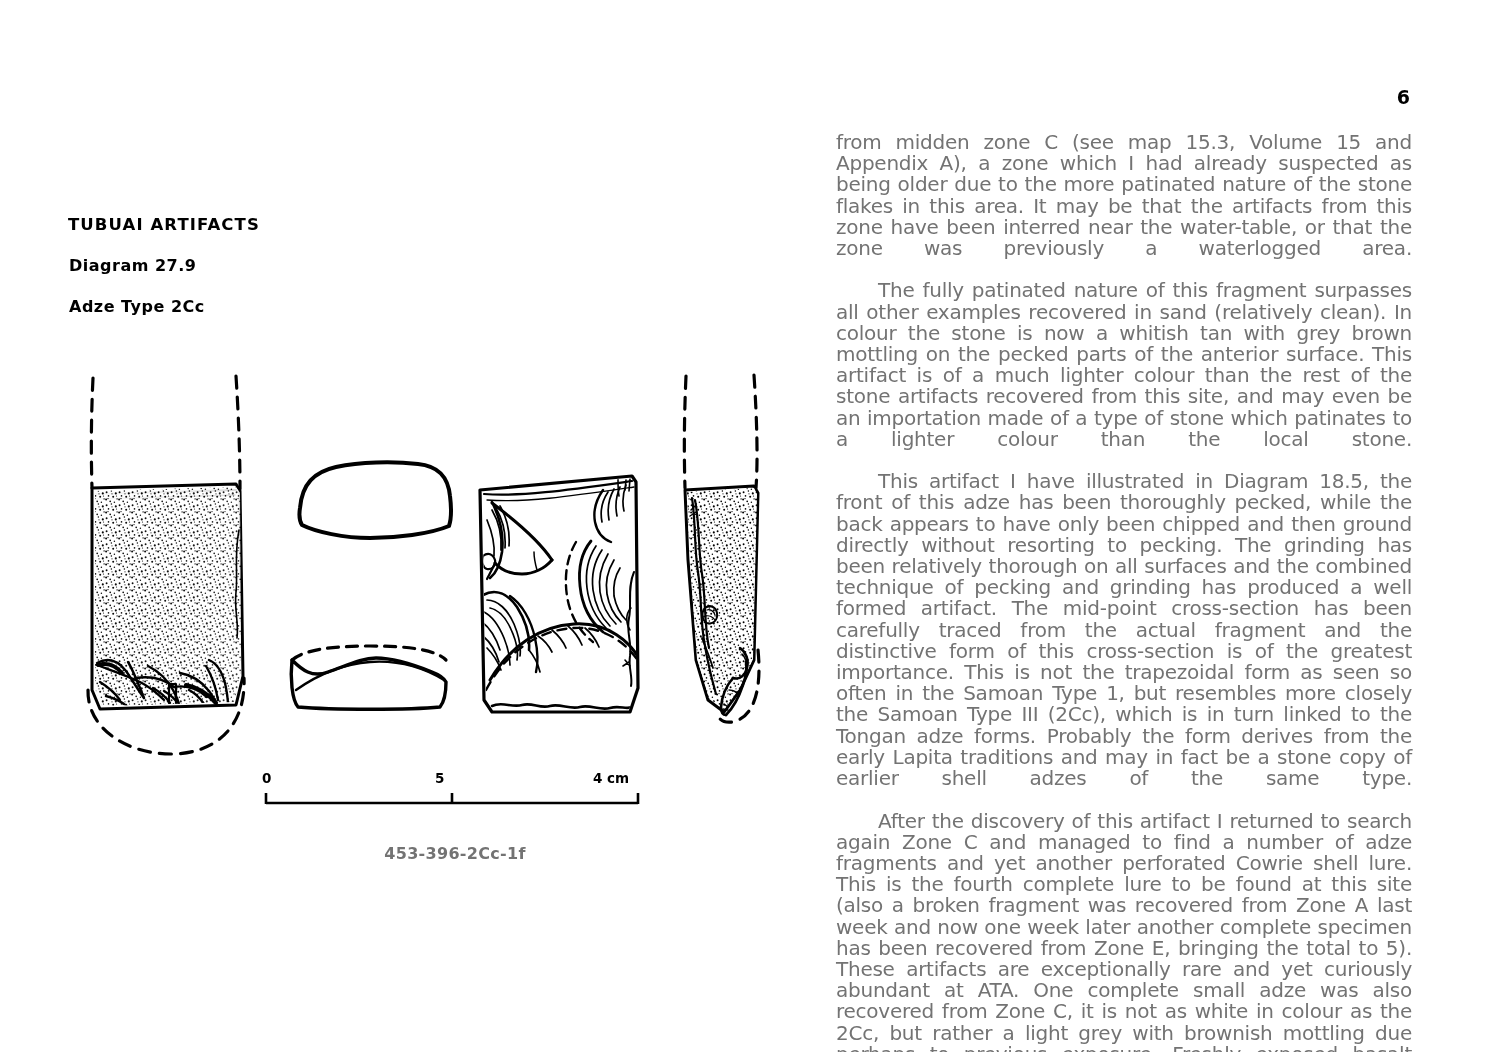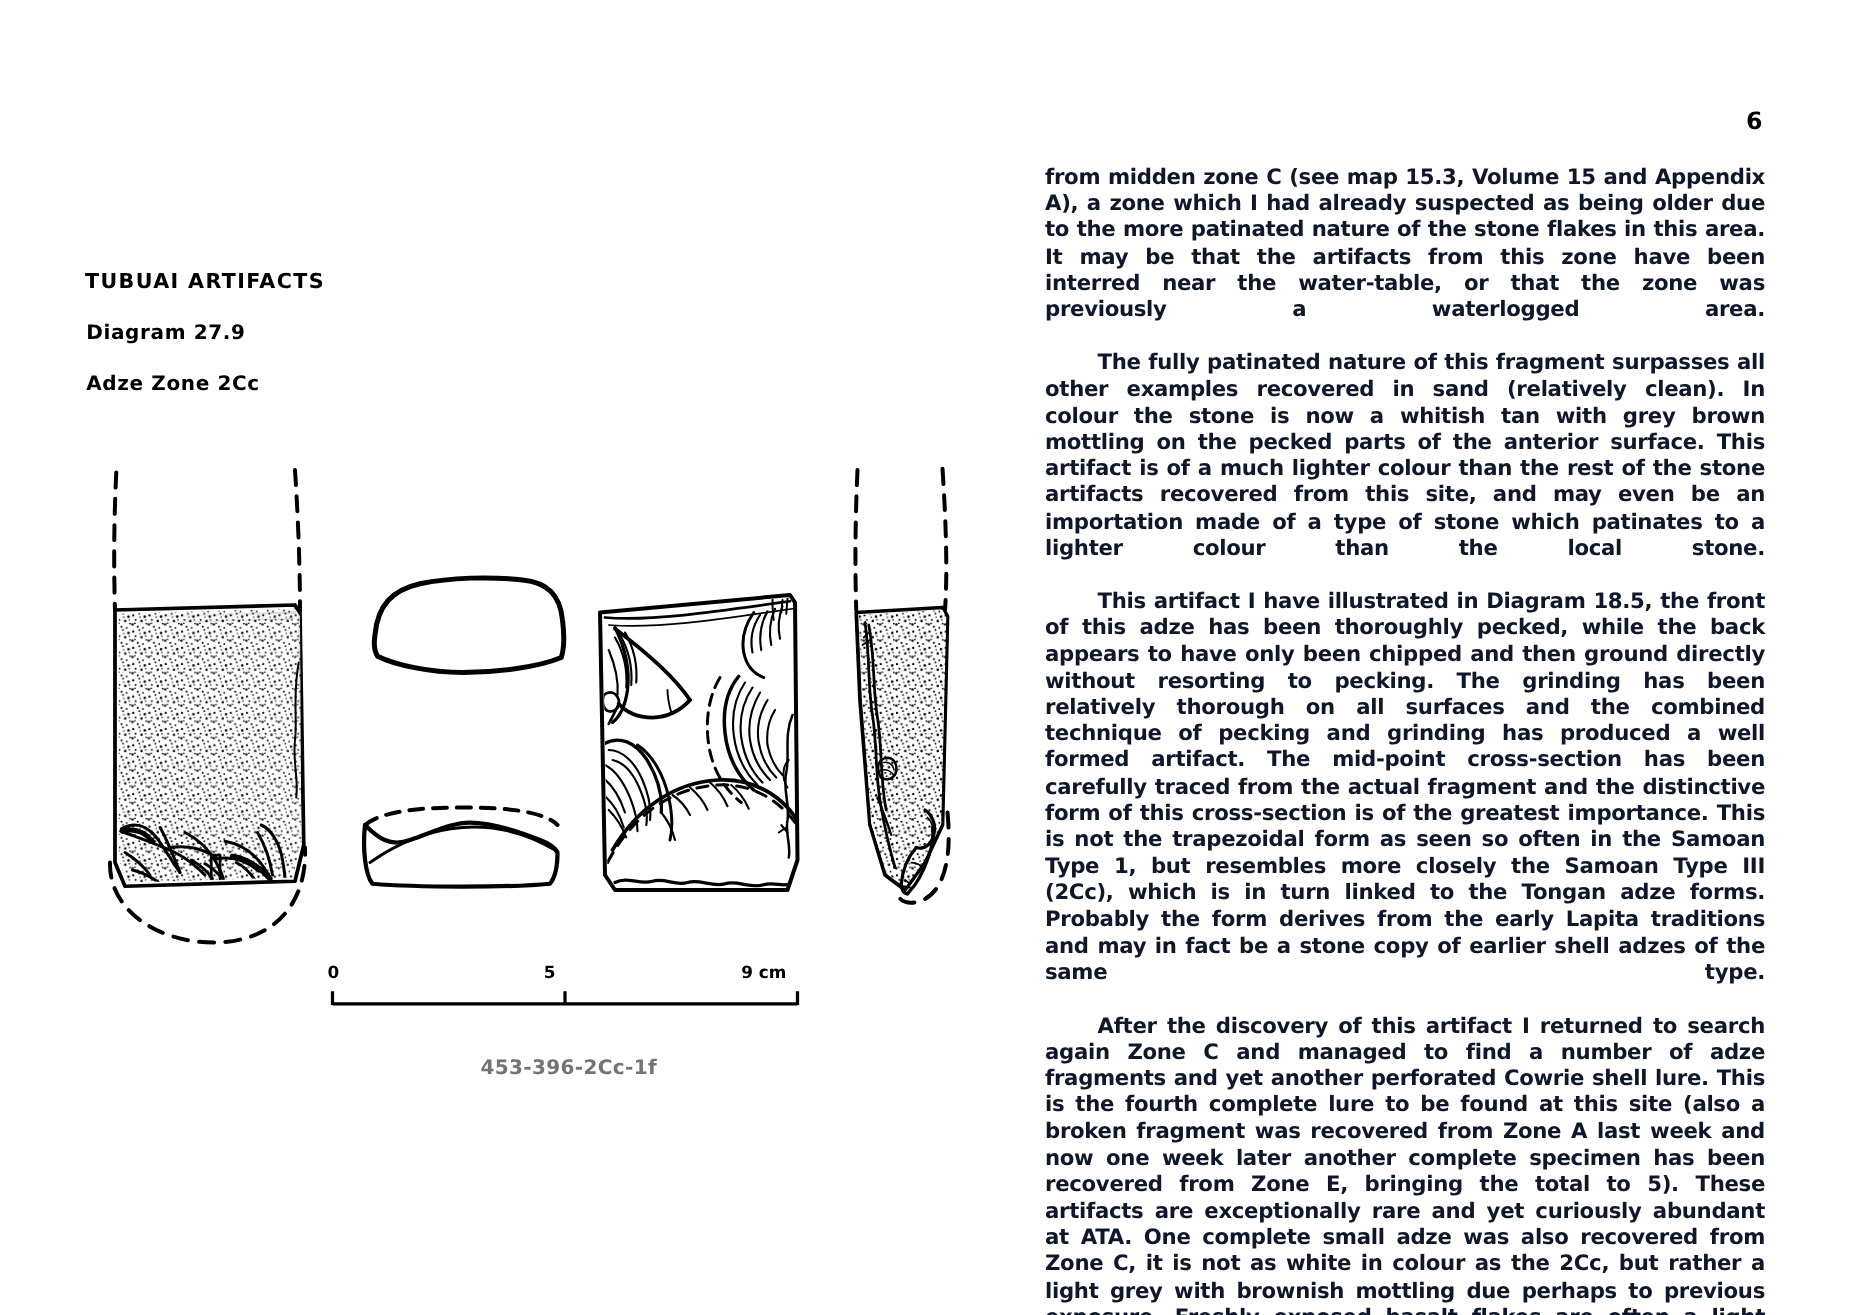--- a/index.html
+++ b/index.html
@@ -117,28 +117,27 @@
   
   #text-column {
     position: absolute;
     left: 836px;
     top: 132px;
     width: 576px;
   }
   #text-column p {
     margin: 0;
     font-family: "DejaVu Sans", "Liberation Sans", sans-serif;
-    font-size: 17px;
+    font-size: 20px;
     line-height: 21.2px;
     text-align: justify;
     text-justify: inter-word;
-    color: #0f172a;
+    color: #737373;
     letter-spacing: -0.25px;
     word-spacing: 0.3px;
-    font-weight: bold;
     -moz-font-feature-settings: normal;
   }
   #text-column p.indent {
     text-indent: 42px;
   }
   
   #text-column p::after {
     content: "";
     display: inline-block;
     width: 100%;
@@ -148,21 +147,21 @@
 <body>
 
 <div class="page">
 
   <div id="page-number">6</div>
 
   <div id="figure-panel">
 
     <div class="fig-heading" id="fig-title">TUBUAI ARTIFACTS</div>
     <div class="fig-heading" id="fig-subtitle">Diagram 27.9</div>
-    <div class="fig-heading" id="fig-type">Adze Zone 2Cc</div>
+    <div class="fig-heading" id="fig-type">Adze Type 2Cc</div>
 
     <div id="drawing-area">
       <svg id="drawing-svg" width="740" height="410" viewBox="0 0 740 410" xmlns="http://www.w3.org/2000/svg">
 
         <defs>
 
           <pattern id="stipple" x="0" y="0" width="13" height="13" patternUnits="userSpaceOnUse">
             <rect width="13" height="13" fill="#ffffff"></rect>
             <circle cx="1.6" cy="2.2" r="0.95" fill="#000"></circle>
             <circle cx="6.4" cy="0.9" r="0.75" fill="#000"></circle>
@@ -411,21 +410,21 @@
             <path d="M 718 290 C 722 330 714 358 692 362 C 684 363 680 360 678 356" stroke-width="3.2" stroke-dasharray="12 9"></path>
           </g>
 
         </g>
       </svg>
     </div>
 
     <div id="scale-bar">
       <div class="scale-label" id="scale-label-0">0</div>
       <div class="scale-label" id="scale-label-5">5</div>
-      <div class="scale-label" id="scale-label-10">9 cm</div>
+      <div class="scale-label" id="scale-label-10">4 cm</div>
       <svg id="scale-svg" width="400" height="40" viewBox="0 0 400 40" xmlns="http://www.w3.org/2000/svg">
         <g stroke="#000" stroke-width="2.6" fill="none" stroke-linecap="butt">
           <line x1="11" y1="23" x2="11" y2="34"></line>
           <line x1="11" y1="33" x2="383" y2="33"></line>
           <line x1="197" y1="23" x2="197" y2="34"></line>
           <line x1="383" y1="23" x2="383" y2="34"></line>
         </g>
       </svg>
     </div>
 

